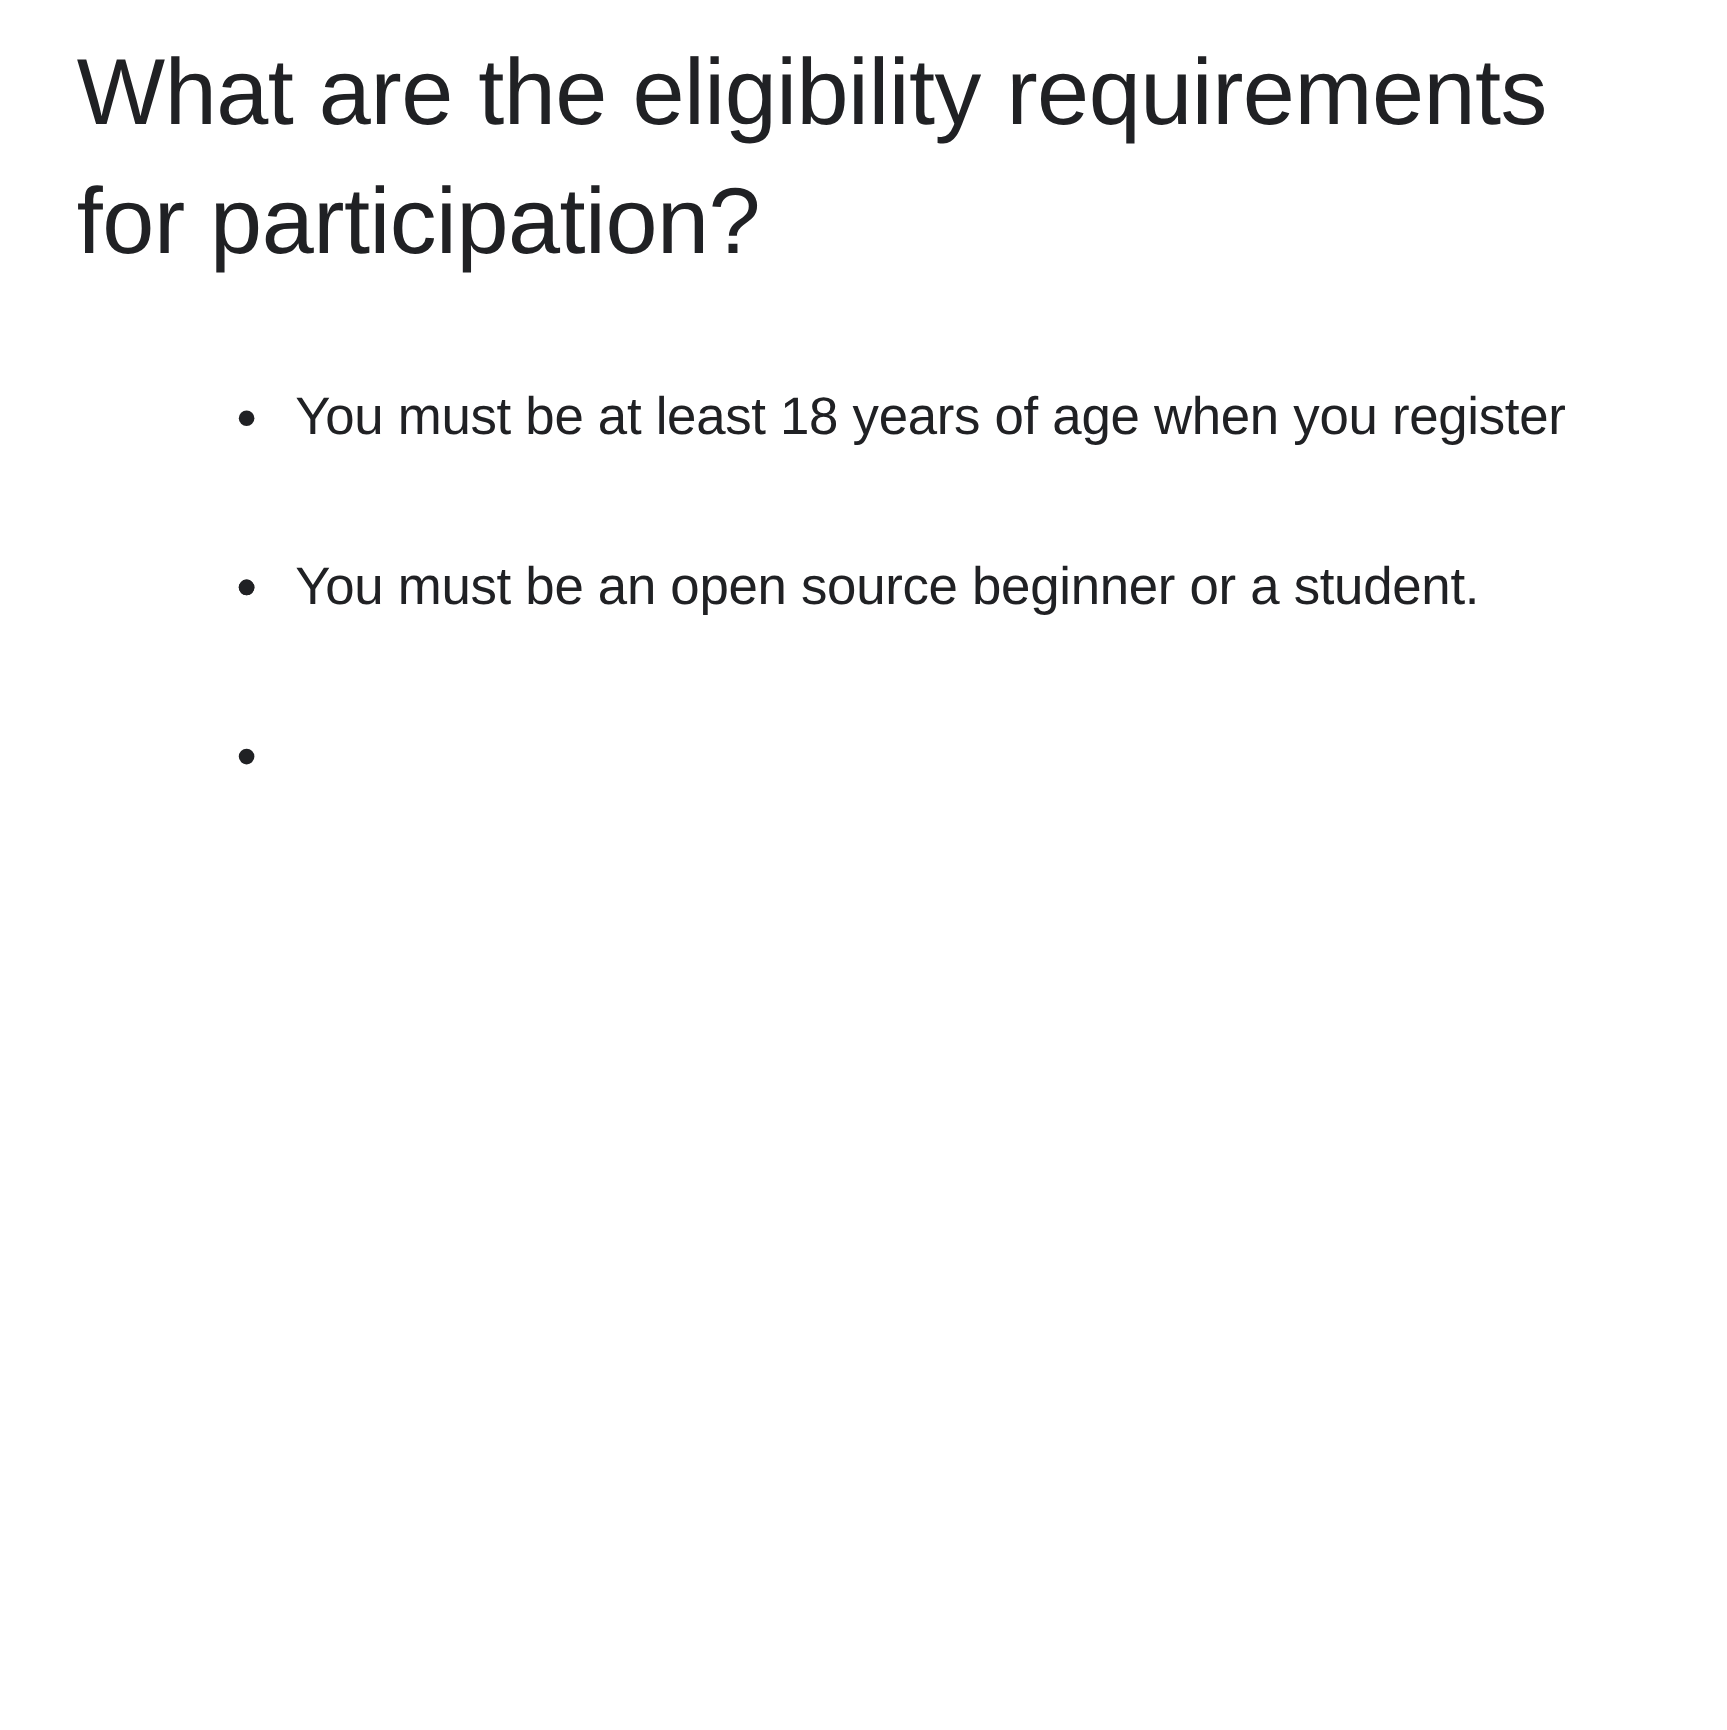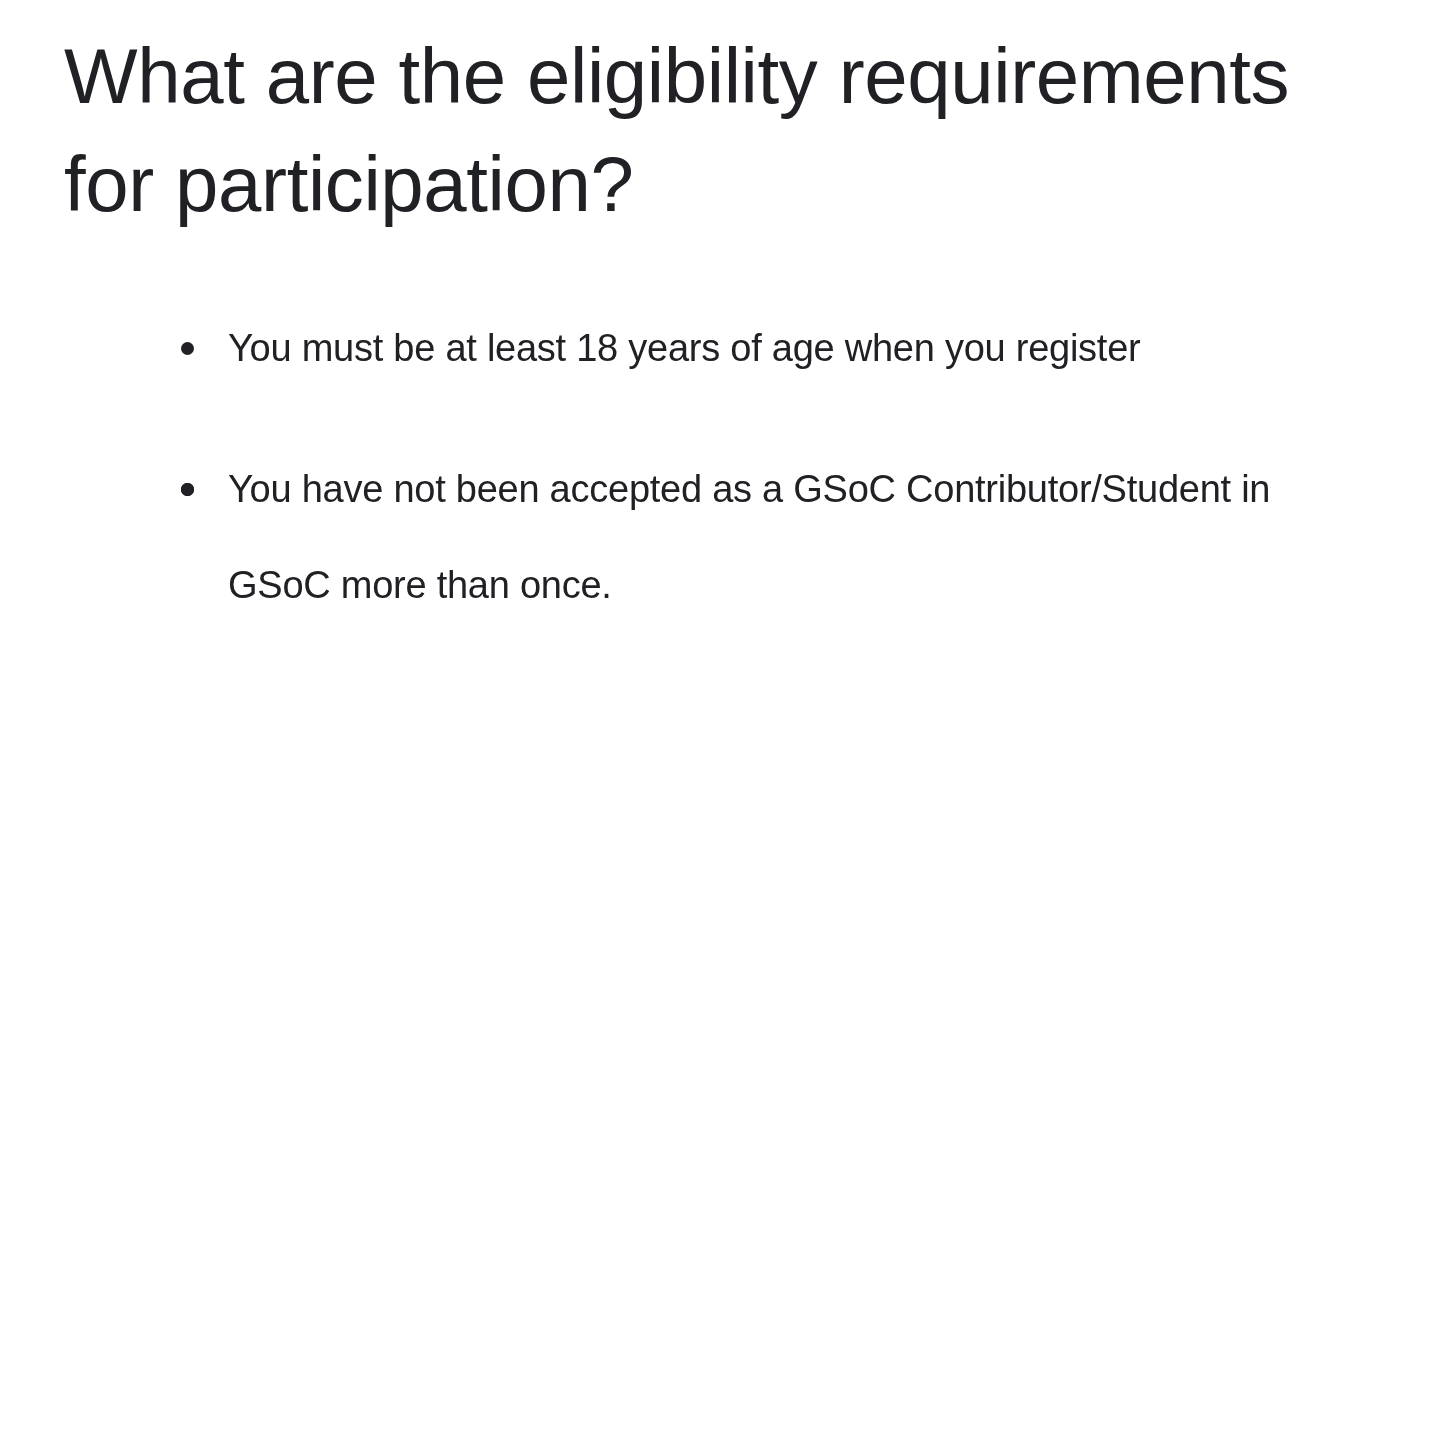--- a/index.html
+++ b/index.html
@@ -56,23 +56,23 @@
   }
 
   ul.requirements-list {
     list-style: none;
     margin: 0;
     padding: 0;
   }
 
   ul.requirements-list > li {
     position: relative;
-    margin: 0 0 45px 0;
+    margin: 0 0 45px 18px;
     padding: 0 66px 0 228px;
-    font-size: 38px;
+    font-size: 44px;
     line-height: 96px;
     font-weight: 400;
     letter-spacing: -0.25px;
     color: #202124;
     font-family: "Liberation Sans", "DejaVu Sans", sans-serif;
   }
 
   ul.requirements-list > li:last-child {
     margin-bottom: 0;
   }
@@ -108,25 +108,25 @@
           <span class="bullet-dot"></span>
           <span class="li-text">You must be at least 18 years of age when you register</span>
         </li>
 
         <li>
           <span class="bullet-dot"></span>
         </li>
 
         <li>
           <span class="bullet-dot"></span>
+          <span class="li-text">You must be an open source beginner or a student.</span>
         </li>
 
         <li>
           <span class="bullet-dot"></span>
-          <span class="li-text">You have not been accepted as a GSoC Contributor/Student in GSoC more than once.</span>
         </li>
 
       </ul>
     </div>
 
   </section>
 
 </div>
 
 </body></html>

